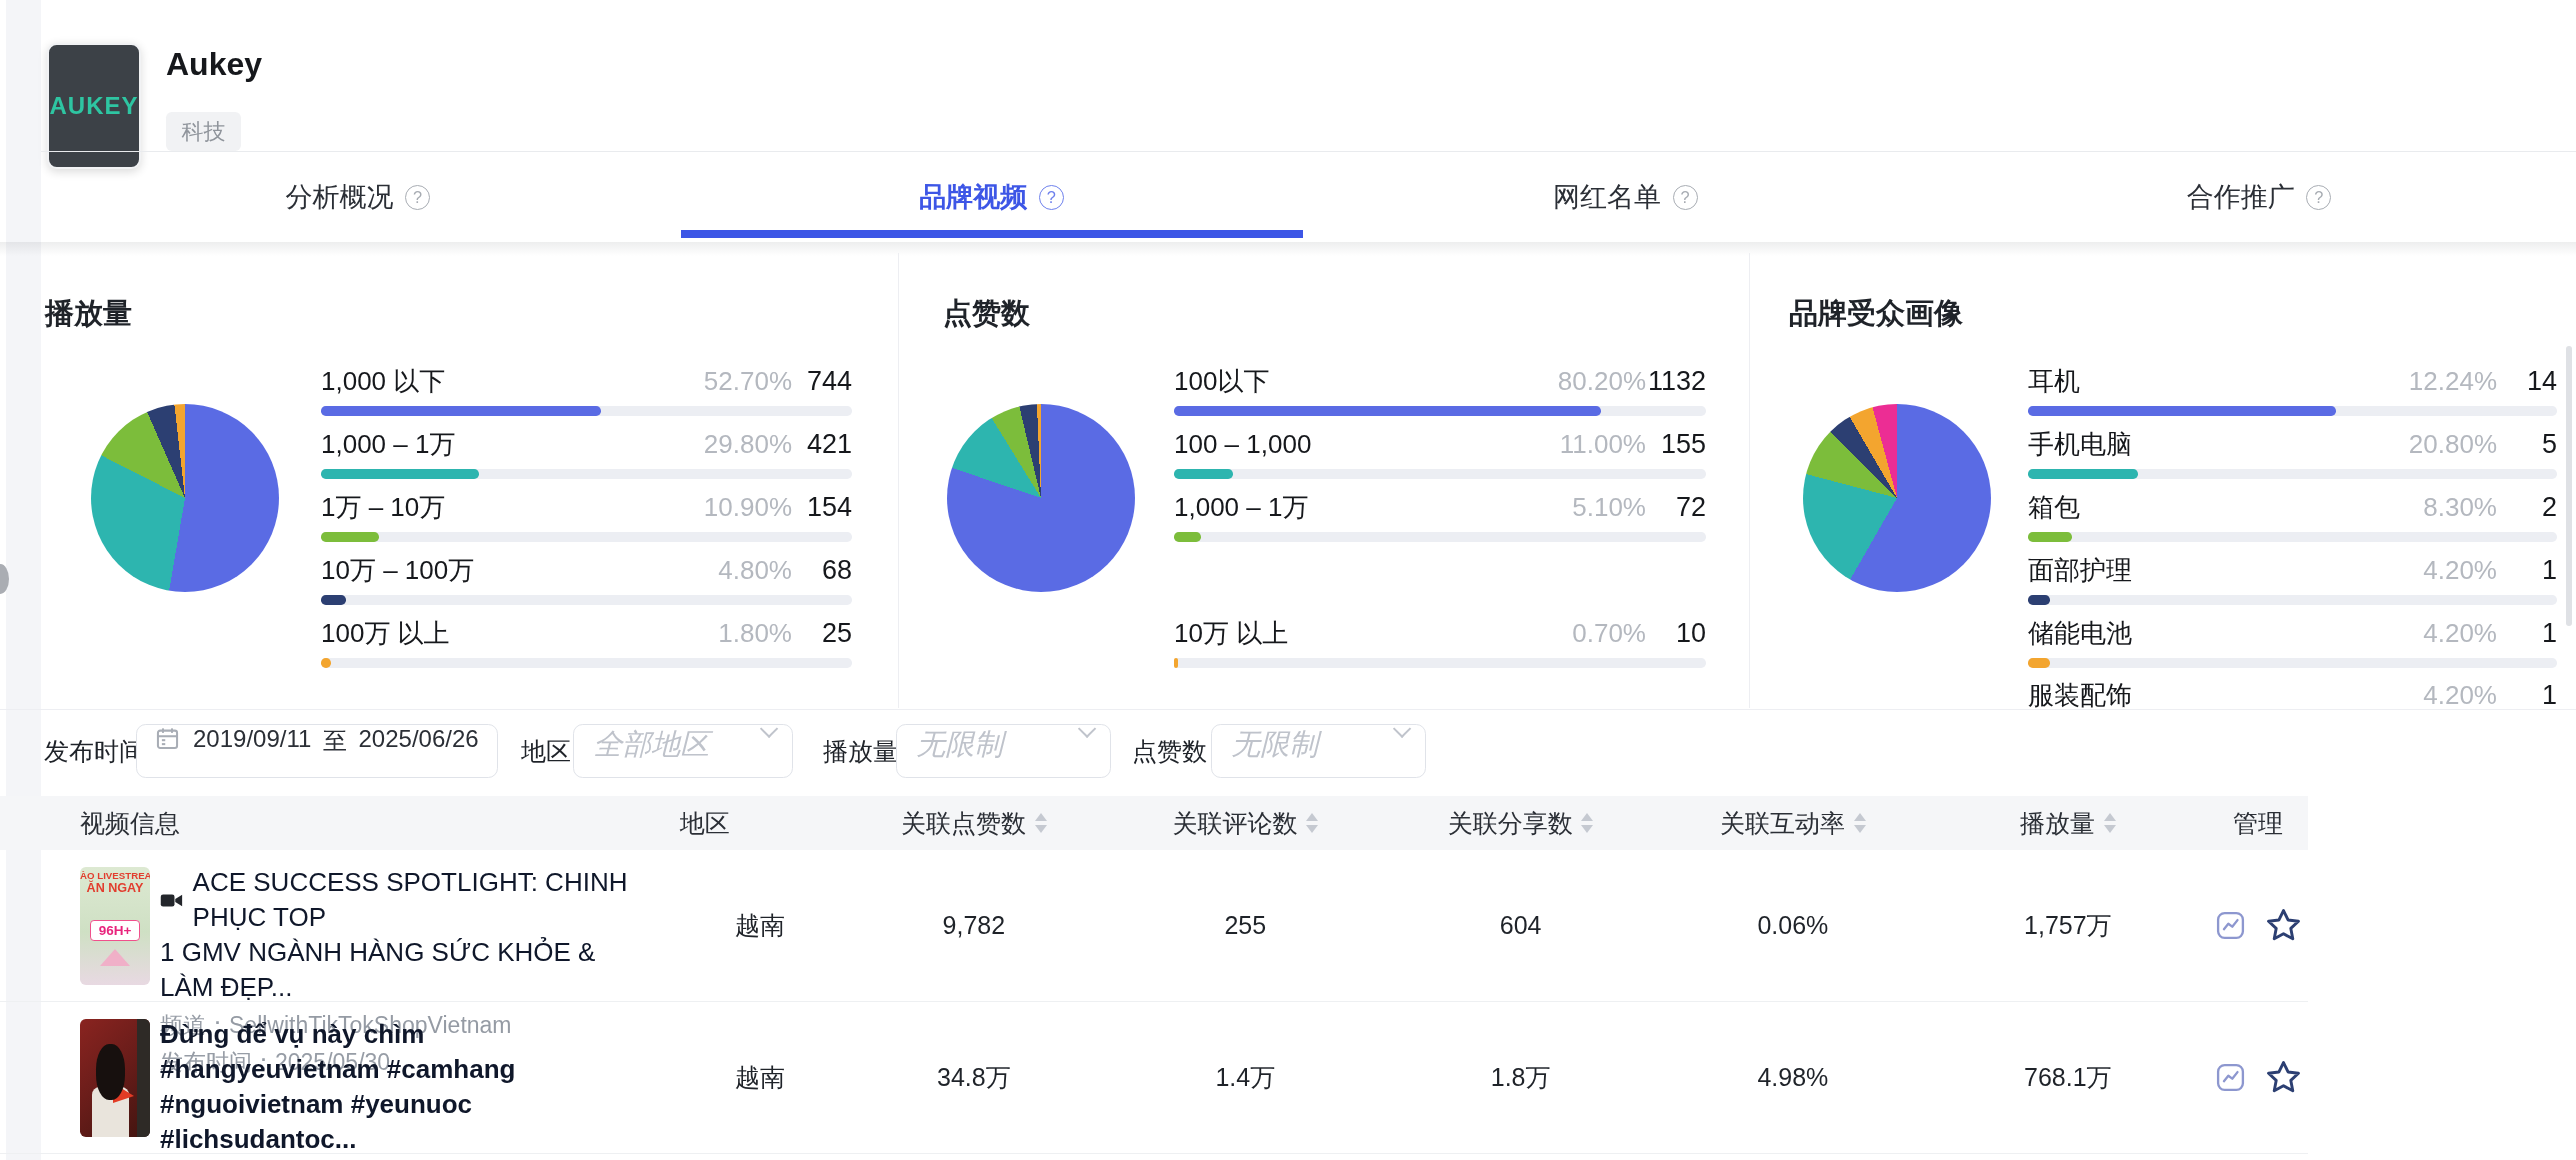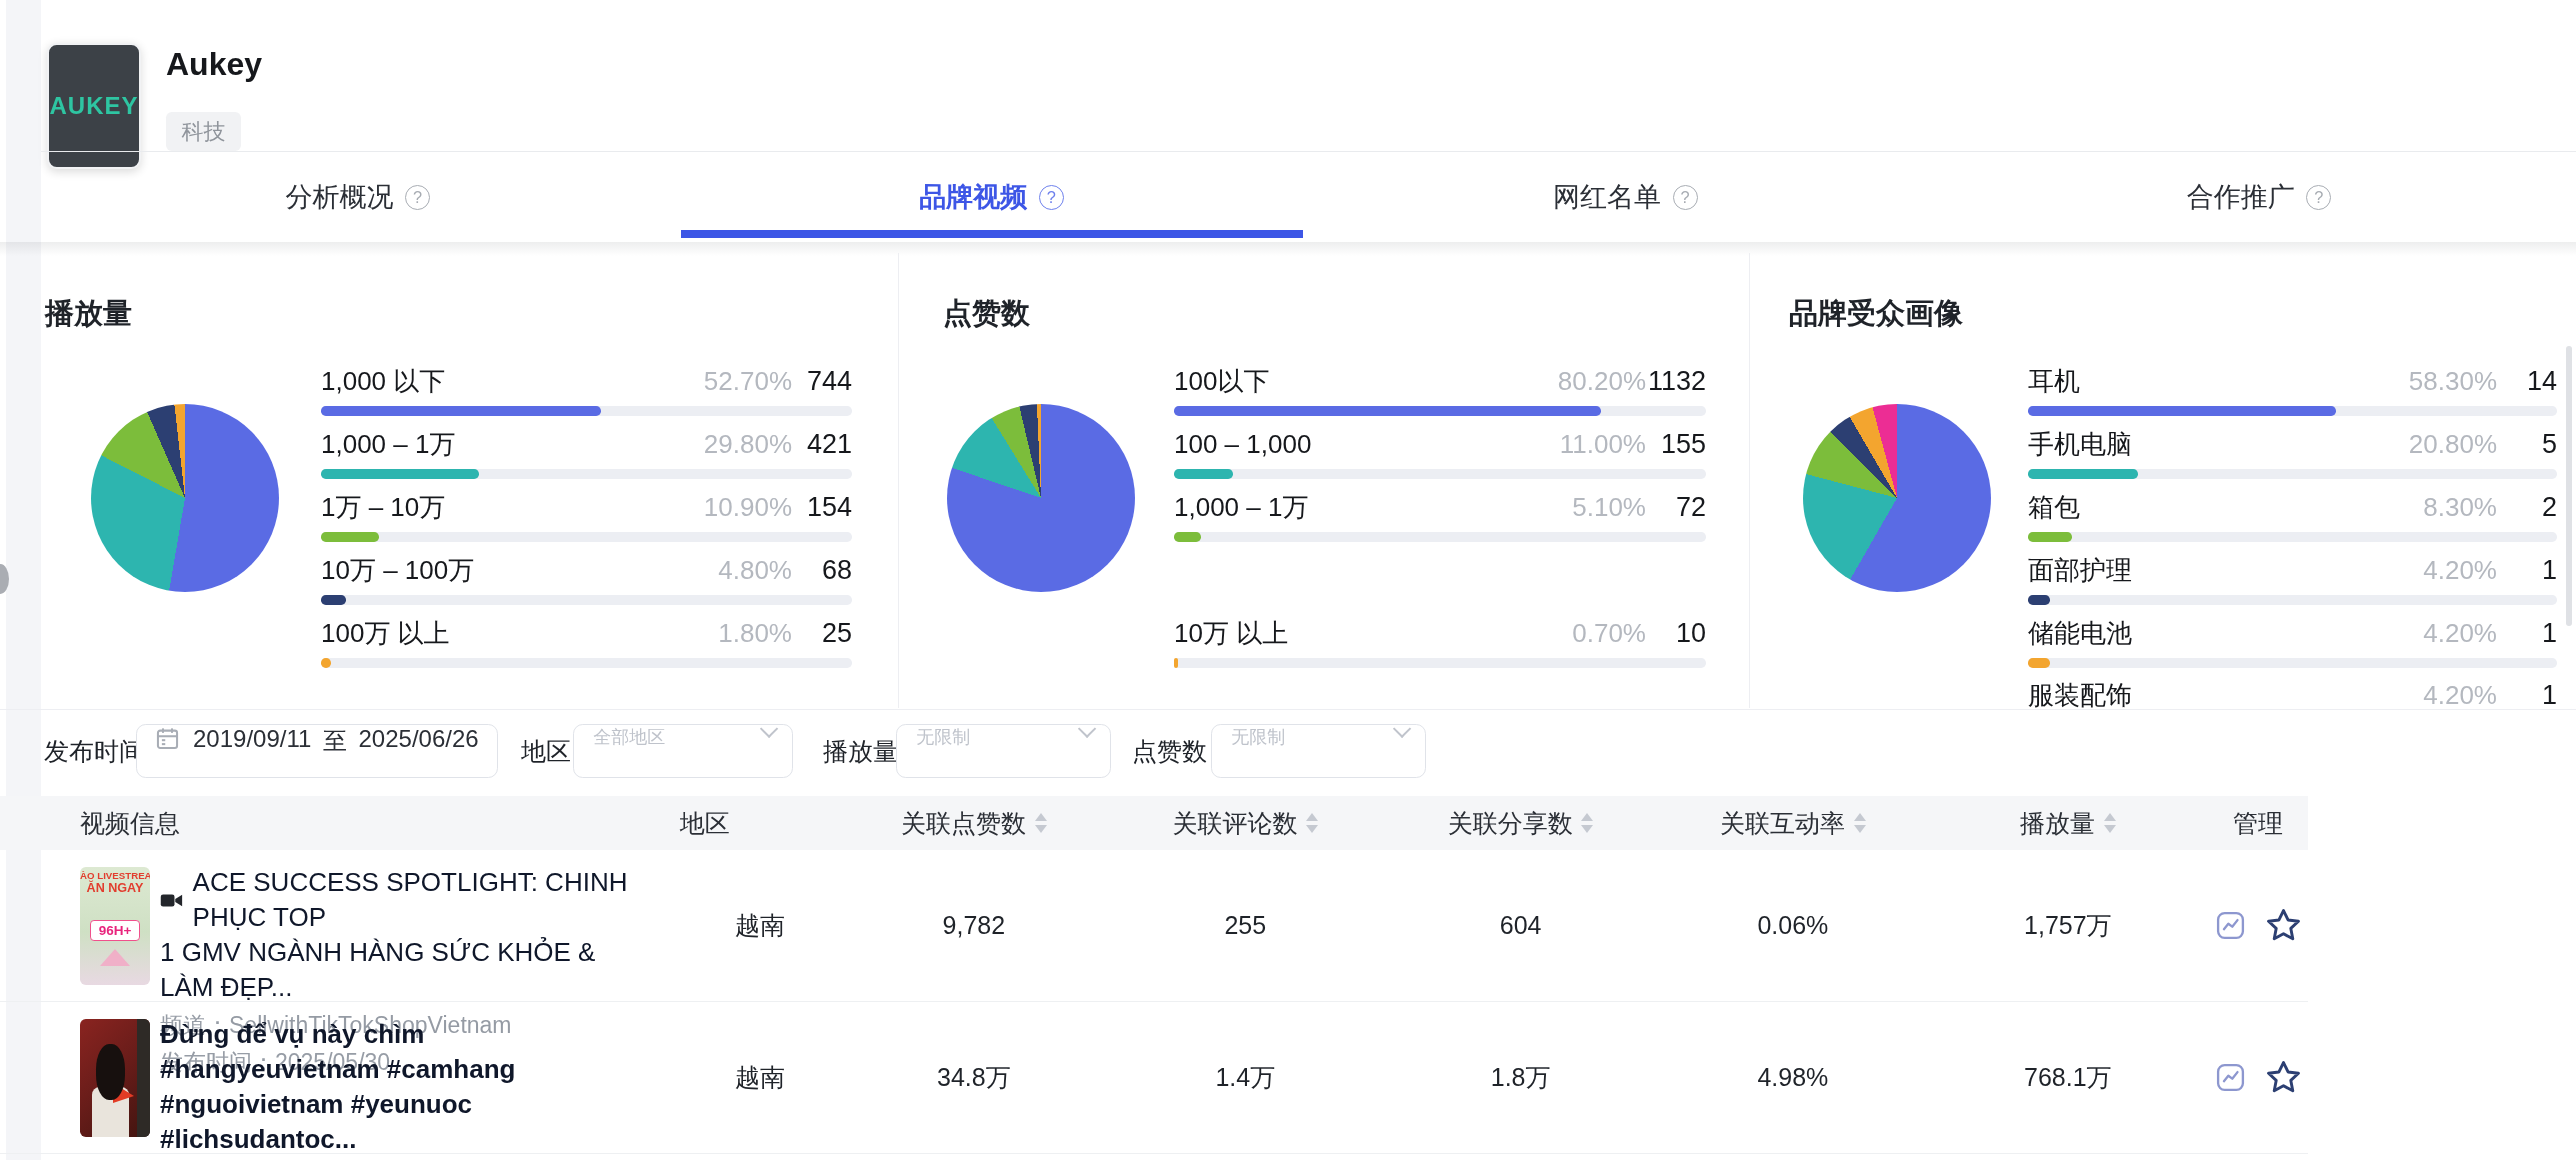--- a/index.html
+++ b/index.html
@@ -57,21 +57,21 @@
 
   .charts-divider { position:absolute; left:0; right:0; top:709px; height:1px; background:#edeef2; }
 
   
   .filters { position:absolute; left:0; right:0; top:710px; height:86px;padding-left:13px; }
   .flabel { position:absolute; top:25px; font-size:25px; font-weight:500; color:#1f2329; }
   .fbox { position:absolute; top:13.5px; height:54px; background:#fff; border:1.9px solid #e0e3e9; border-radius:9.7px;
     display:flex; align-items:flex-start; }
   .datebox { left:136px; width:362px; padding:0 17.4px; gap:11.6px; }
   .datebox .dtext { font-size:24px; color:#2b2f36; }
-  .selbox { color:#bfc3cb; font-size:18px; padding:0 19.3px; justify-content:space-between; }
+  .selbox { color:#bfc3cb; font-size:29px; padding:0 19.3px; justify-content:space-between;font-style:italic; }
   .caret { width:12.6px; height:12.6px; border-right:2.9px solid #c0c4cc; border-bottom:2.9px solid #c0c4cc;
     transform:rotate(45deg) translateY(-3.9px); }
 
   
   .table { position:absolute; left:0; right:0; top:796px; }
   .trow { display:flex; width:2308px; }
   .thead { height:54px; background:#f5f6f8; align-items:center; }
   .th { font-size:25px; font-weight:500; color:#2b2f36; display:flex; align-items:center; justify-content:center; }
   .c-video{width:716px; justify-content:flex-start; padding-left:80px;}
   .c-region{width:213px; justify-content:flex-start; padding-left:33px;}
@@ -229,21 +229,21 @@
       </div>
     </div>
   </div>
 
   <div class="panel panel-3">
     <div class="panel-title">品牌受众画像</div>
     <div class="pie" style="background: conic-gradient(rgb(90, 107, 228) 0deg, rgb(90, 107, 228) 209.88deg, rgb(45, 181, 175) 209.88deg, rgb(45, 181, 175) 284.76deg, rgb(124, 189, 59) 284.76deg, rgb(124, 189, 59) 314.64deg, rgb(44, 63, 114) 314.64deg, rgb(44, 63, 114) 329.76deg, rgb(243, 165, 47) 329.76deg, rgb(243, 165, 47) 344.88deg, rgb(236, 45, 148) 344.88deg, rgb(236, 45, 148) 360deg);"></div>
     <div class="rows">
       <div class="chart-row cr0">
         <span class="lbl">耳机</span>
-        <span class="pct">58.30%</span>
+        <span class="pct">12.24%</span>
         <span class="cnt">14</span>
         <div class="track">
             <div class="fill" style="width: 58.3%; background: rgb(90, 107, 228);"></div>
           </div>
       </div>
       <div class="chart-row cr1">
         <span class="lbl">手机电脑</span>
         <span class="pct">20.80%</span>
         <span class="cnt">5</span>
         <div class="track">

